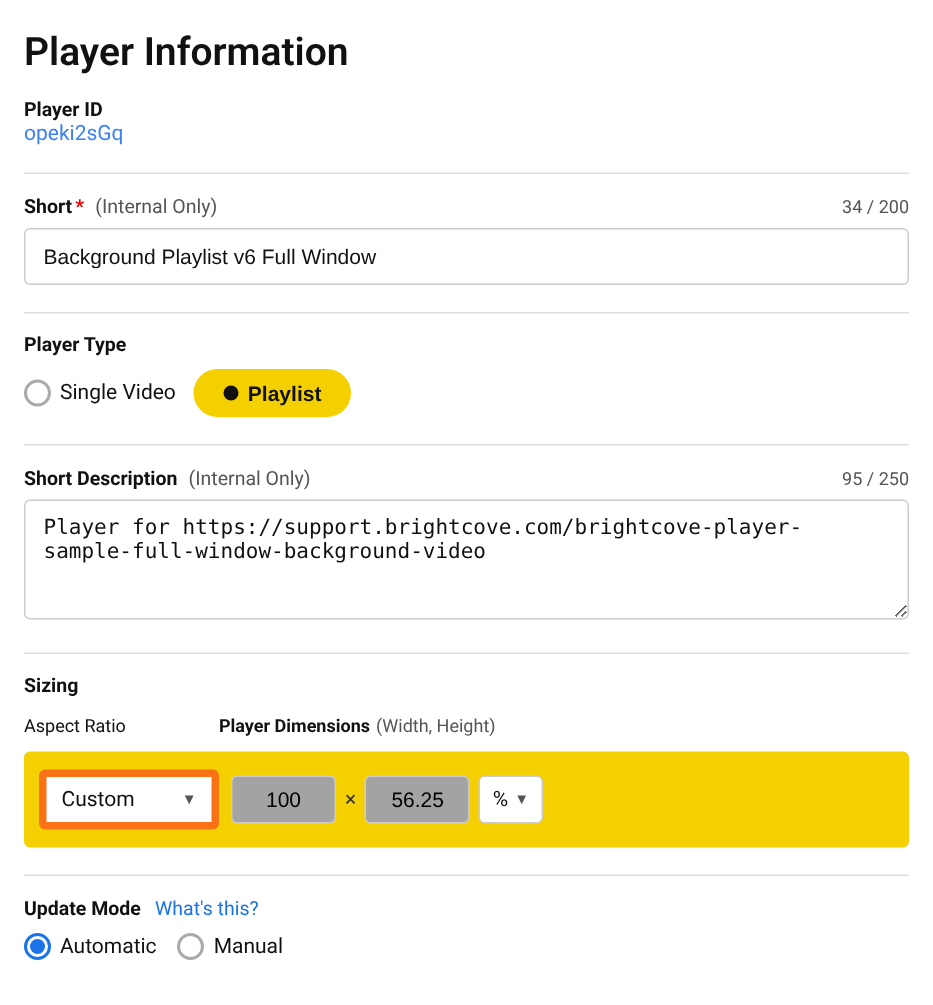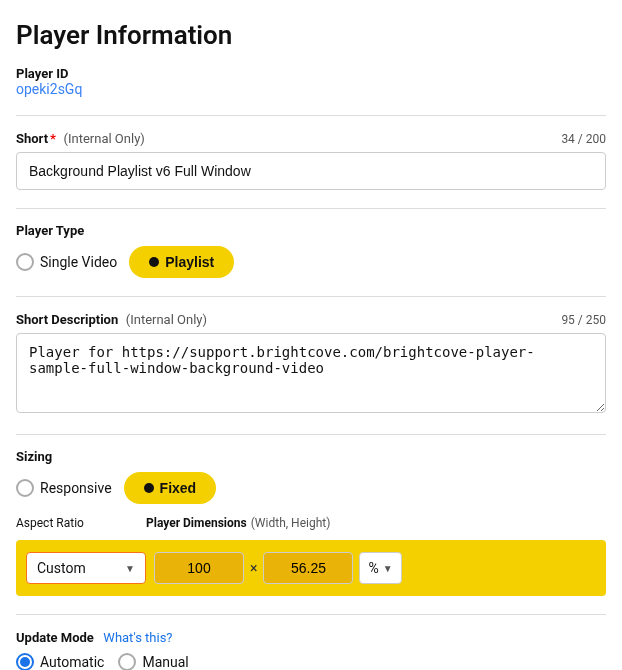--- a/index.html
+++ b/index.html
@@ -132,42 +132,42 @@
       margin-top: 10px;
     }
     .dimensions-group {
       display: flex;
       align-items: center;
       gap: 6px;
       flex: 1;
     }
     .select-box {
       background: #fff;
-      border: 1px solid #f97316;
+      border: 5px solid #f97316;
       border-radius: 4px;
       padding: 7px 10px;
       font-size: 14px;
       display: flex;
       align-items: center;
       justify-content: space-between;
       min-width: 110px;
       cursor: pointer;
       gap: 8px;
     }
     .select-arrow {
       font-size: 10px;
       color: #555;
     }
     .number-input {
-      background: #eab308;
+      background: #a3a3a3;
       border: 1px solid #ccc;
       border-radius: 4px;
       padding: 7px 8px;
       font-size: 14px;
-      width: 90px;
+      width: 70px;
       text-align: center;
       outline: none;
     }
     .x-sep {
       font-size: 14px;
       color: #333;
     }
     .unit-select {
       background: #fff;
       border: 1px solid #ccc;
@@ -271,30 +271,20 @@
     </div>
     <span class="field-count">95 / 250</span>
   </div>
   <textarea class="textarea-input" style="">Player for https://support.brightcove.com/brightcove-player-sample-full-window-background-video</textarea>
 </div>
 
 <hr class="divider">
 
 <div class="section">
   <div class="field-label">Sizing</div>
-  <div class="sizing-row">
-    <div class="radio-option">
-      <div class="radio-empty"></div>
-      <span>Responsive</span>
-    </div>
-    <button class="btn-pill">
-      <div class="dot"></div>
-      <span>Fixed</span>
-    </button>
-  </div>
 
   <div style="margin-top:12px;">
     <div class="ar-header">
       <span style="font-size:12px;font-weight:400;min-width:130px;">Aspect Ratio</span>
       <span style="font-size:12px;font-weight:700;">Player Dimensions</span>
       <span style="font-size:12px;font-weight:400;color:#555;margin-left:4px;">(Width, Height)</span>
     </div>
     <div class="aspect-ratio-section">
 
       <div class="select-box" style="min-width:120px;">

